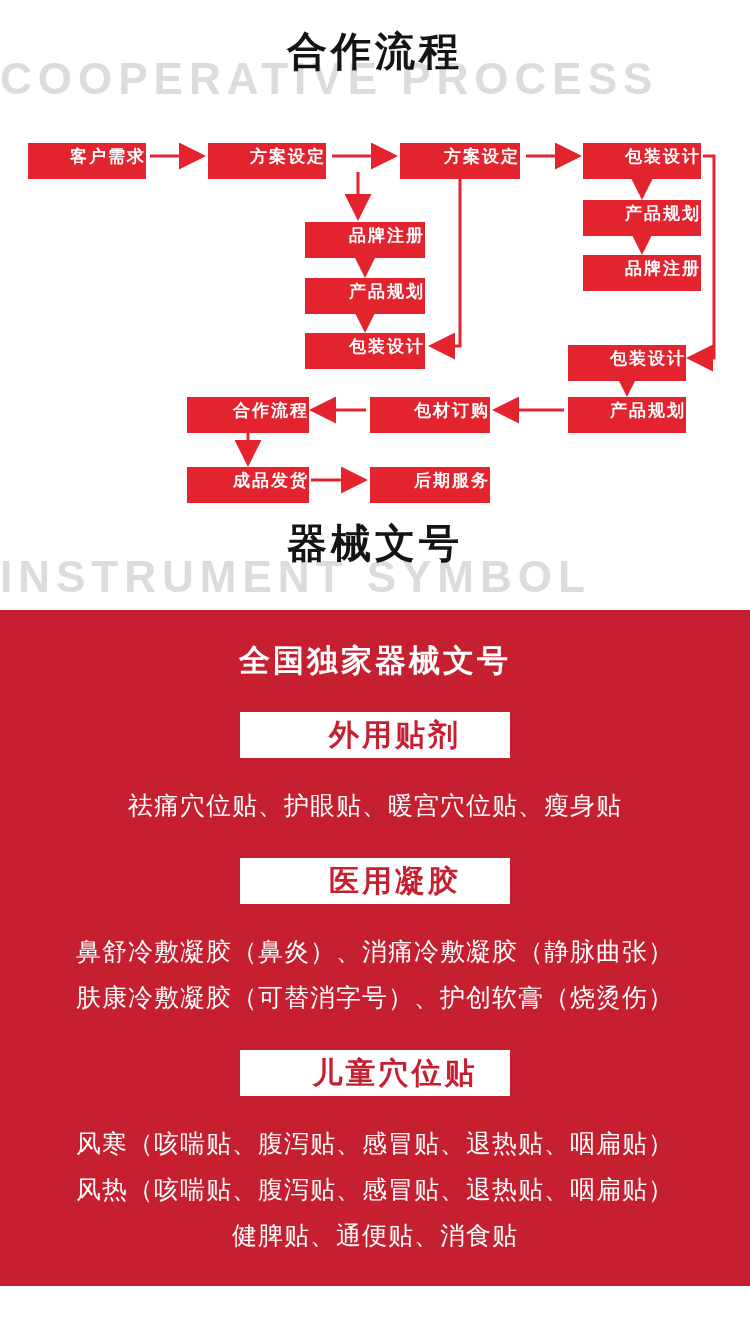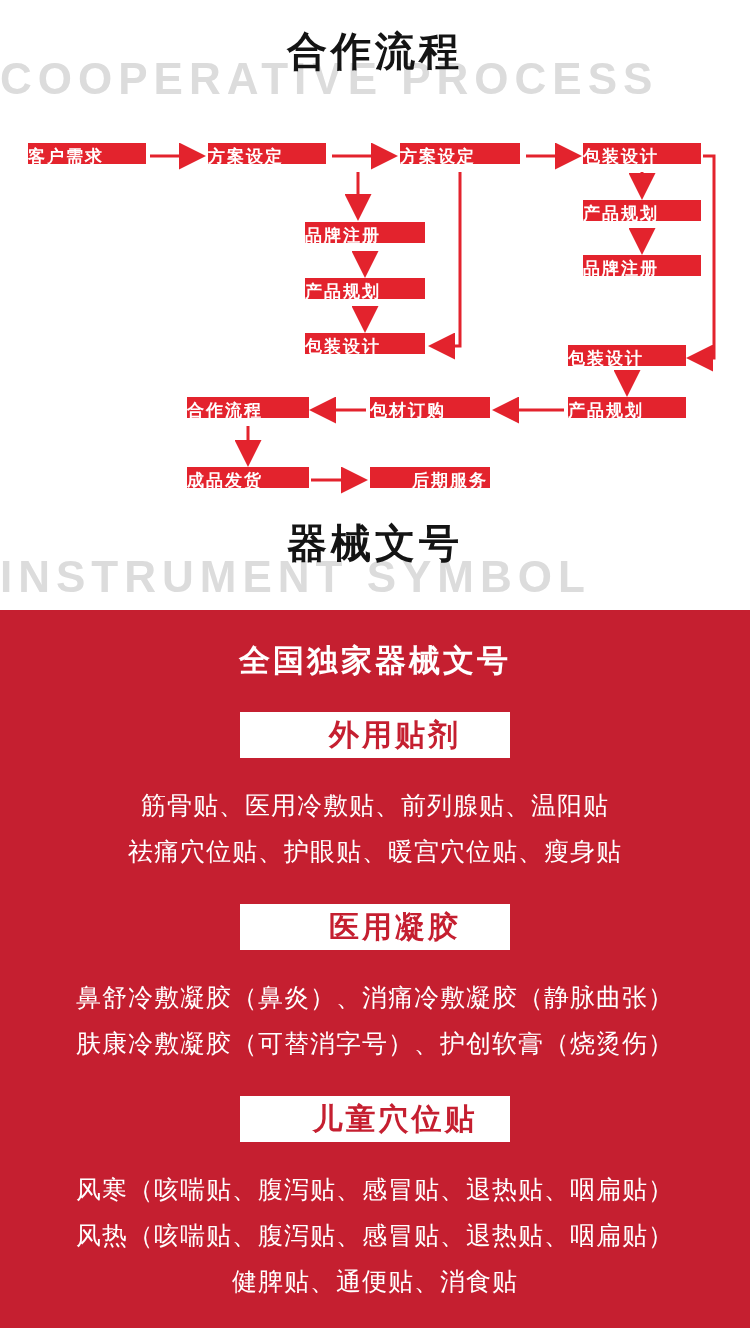--- a/index.html
+++ b/index.html
@@ -22,22 +22,22 @@
   .h1 .watermark { top:54px; }
   .h1 .title { top:24px; }
   .h2 { height:100px; }
   .h2 .watermark { top:42px; }
   .h2 .title { top:6px; }
 
   
   .flow { position:relative; height:385px; }
   .flow svg { position:absolute; left:0; top:0; }
   .node {
-    position:absolute; height:21px; background:#e3232d; color:#fff;
-    font-size:17px; font-weight:bold; text-align:left; line-height:27px;
+    position:absolute; height:36px; background:#e3232d; color:#fff;
+    font-size:17px; font-weight:bold; text-align:right; line-height:27px;
     letter-spacing:2px;
   }
 
   
   .redsec { background:#c51f30; padding:30px 0 28px; text-align:center; color:#fff; }
   .red-heading { font-size:31px; font-weight:bold; letter-spacing:3px; }
   .group-label {
     width:270px; height:46px; margin:30px auto 24px; background:#ffffff;
     color:#c51f30; font-size:30px; font-weight:bold; line-height:46px;
     letter-spacing:3px;
@@ -101,21 +101,20 @@
   <div class="sec-header h2">
     <div class="watermark">INSTRUMENT SYMBOL</div>
     <div class="title">器械文号</div>
   </div>
 
   <div class="redsec">
     <div class="red-heading">全国独家器械文号</div>
 
     <div class="group">
       <div class="group-label">外用贴剂</div>
-      <p class="line">筋骨贴、医用冷敷贴、前列腺贴、温阳贴</p>
       <p class="line">祛痛穴位贴、护眼贴、暖宫穴位贴、瘦身贴</p>
     </div>
 
     <div class="group">
       <div class="group-label">医用凝胶</div>
       <p class="line">鼻舒冷敷凝胶（鼻炎）、消痛冷敷凝胶（静脉曲张）</p>
       <p class="line">肤康冷敷凝胶（可替消字号）、护创软膏（烧烫伤）</p>
     </div>
 
     <div class="group">

